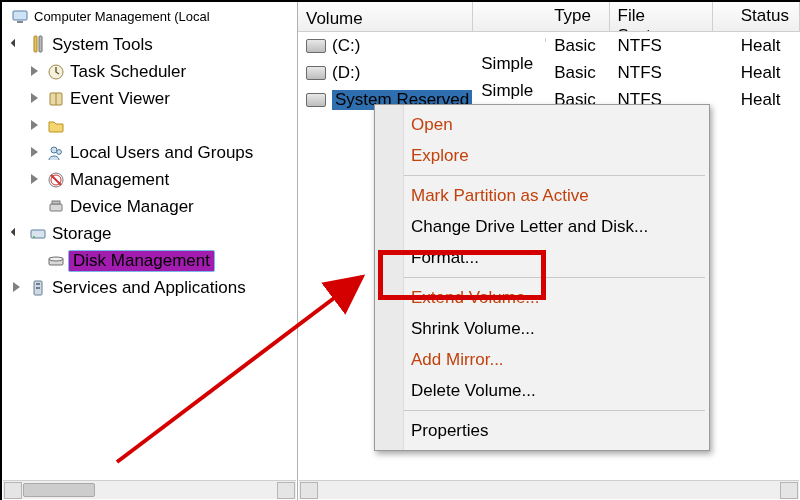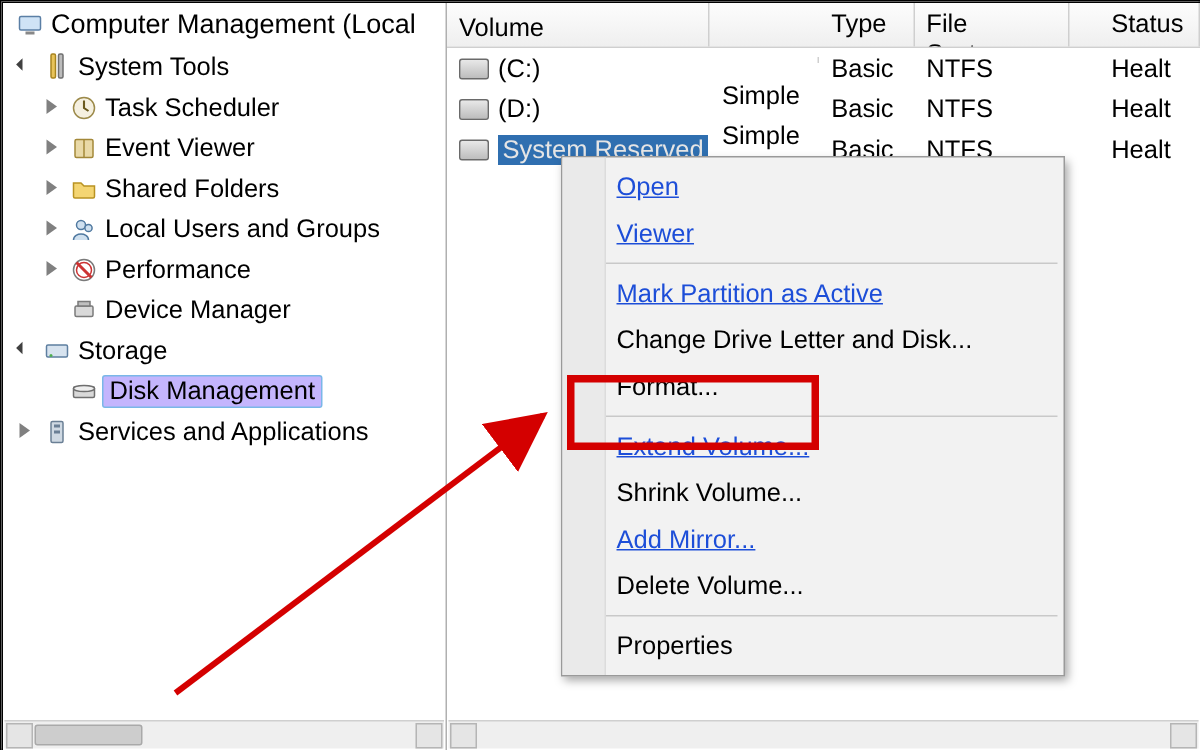--- a/index.html
+++ b/index.html
@@ -3,56 +3,56 @@
 <meta charset="utf-8">
 <style>
   html,body{margin:0;padding:0;width:800px;height:500px;overflow:hidden;
     font-family:"Segoe UI",Tahoma,sans-serif;font-size:17px;color:#000;
     background:#fff;border:1px solid #000;box-sizing:border-box;}
   .root{display:flex;width:100%;height:100%;position:relative;}
   
   .tree{flex:0 0 296px;border-right:1px solid #b0b0b0;box-sizing:border-box;
     padding-top:0;white-space:nowrap;overflow:hidden;}
   .tree .row{display:flex;align-items:center;height:27px;padding-left:4px;}
-  .tree .row.hdr{height:29px;font-size:18px;}
+  .tree .row.hdr{height:29px;font-size:13px;}
   .tree .exp{width:14px;height:14px;flex:0 0 14px;position:relative;}
   .tree .exp.open::before{content:"";position:absolute;left:2px;top:2px;
     border-left:6px solid #404040;border-top:6px solid transparent;
     transform:rotate(45deg);}
   .tree .exp.closed::before{content:"";position:absolute;left:3px;top:1px;
     width:0;height:0;border-left:7px solid #808080;
     border-top:5px solid transparent;border-bottom:5px solid transparent;}
   .tree .ind{display:inline-block;flex:0 0 auto;}
   .tree .ico{width:20px;height:20px;flex:0 0 20px;margin:0 4px;
     display:flex;align-items:center;justify-content:center;}
   .tree .lbl{padding-right:4px;}
-  .tree .sel{background:#c4b5fd;border:1px solid #7ab7e8;border-radius:2px;
+  .tree .sel{background:#a21caf;border:1px solid #7ab7e8;border-radius:2px;
     padding:0 4px;margin-left:-2px;}
   
   .list{flex:1 1 auto;display:flex;flex-direction:column;overflow:hidden;}
   .cols{display:flex;height:29px;border-bottom:1px solid #cfcfcf;
     background:linear-gradient(#fdfdfd,#efefef);}
   .cols .c{padding:4px 8px 0 8px;border-right:1px solid #cfcfcf;
     box-sizing:border-box;overflow:hidden;}
   .volrows{flex:1 1 auto;overflow:hidden;position:relative;}
   .volrows .r{display:flex;height:27px;align-items:center;}
   .volrows .r .c{padding:0 8px;box-sizing:border-box;overflow:hidden;
     white-space:nowrap;}
   .c.vol{width:184px;display:flex;align-items:center;}
   .c.lay{width:76px;margin-top:36px;} .c.typ{width:66px;} .c.fs{width:108px;} .c.st{width:70px;margin-left:20px;}
   .diskico{width:18px;height:12px;border:1px solid #6a6a6a;border-radius:2px;
     background:linear-gradient(#e8e8e8,#bdbdbd);margin-right:6px;flex:0 0 18px;}
-  .selVol{background:#2f6fb0;color:#e5e5e5;padding:0 3px;}
+  .selVol{background:#2f6fb0;color:#000000;padding:0 3px;}
   
   .menu{position:absolute;left:372px;top:102px;width:330px;
     background:#f2f2f2;border:1px solid #9a9a9a;
     box-shadow:2px 3px 6px rgba(0,0,0,.35);padding:4px 2px;z-index:5;}
   .menu .mi{height:31px;display:flex;align-items:center;padding-left:34px;
     font-size:17px;}
-  .menu .mi.dis{color:#1d4ed8;text-decoration:underline;}
+  .menu .mi.dis{color:#c2410c;}
   .menu .sep{height:1px;margin:4px 2px;background:#c9c9c9;}
   .menu .iconcol{position:absolute;left:0;top:0;bottom:0;width:28px;
     background:#eaeaea;border-right:1px solid #dcdcdc;}
   
   .redbox{position:absolute;left:376px;top:248px;width:158px;height:40px;
     border:5px solid #d40000;z-index:9;pointer-events:none;}
   .arrow{position:absolute;z-index:9;pointer-events:none;left:0;top:0;}
   
   .hscroll{position:absolute;left:1px;bottom:1px;width:293px;height:18px;
     background:#efefef;border-top:1px solid #cfcfcf;}
@@ -120,21 +120,20 @@
     </div>
 
     <div class="row">
       <span class="ind" style="width:22px"></span>
       <span class="exp closed"></span>
       <span class="ico">
         <svg width="18" height="18" viewBox="0 0 18 18">
             <path d="M2 5h5l2 2h7v7a1 1 0 0 1-1 1H3a1 1 0 0 1-1-1z" fill="#f4d572" stroke="#b99322"></path>
           </svg>
       </span>
-      <span class="lbl">Shared Folders</span>
     </div>
 
     <div class="row">
       <span class="ind" style="width:22px"></span>
       <span class="exp closed"></span>
       <span class="ico">
         <svg width="18" height="18" viewBox="0 0 18 18">
             <circle cx="7" cy="6" r="3" fill="#cfe0ef" stroke="#5079a0"></circle>
             <circle cx="12" cy="8" r="2.4" fill="#cfe0ef" stroke="#5079a0"></circle>
             <path d="M2 16c0-3 3-4 5-4s5 1 5 4" fill="#cfe0ef" stroke="#5079a0"></path>
@@ -146,21 +145,21 @@
     <div class="row">
       <span class="ind" style="width:22px"></span>
       <span class="exp closed"></span>
       <span class="ico">
         <svg width="18" height="18" viewBox="0 0 18 18">
             <circle cx="9" cy="9" r="7" fill="#fff" stroke="#7a7a7a"></circle>
             <circle cx="9" cy="9" r="5" fill="none" stroke="#c33"></circle>
             <path d="M4 4l10 10" stroke="#c33" stroke-width="2"></path>
           </svg>
       </span>
-      <span class="lbl">Performance</span>
+      <span class="lbl">Management</span>
     </div>
 
     <div class="row">
       <span class="ind" style="width:22px"></span>
       <span class="ind" style="width:14px"></span>
       <span class="ico">
         <svg width="18" height="18" viewBox="0 0 18 18">
             <rect x="3" y="6" width="12" height="7" rx="1" fill="#d9d9d9" stroke="#7a7a7a"></rect>
             <rect x="5" y="3" width="8" height="3" fill="#bfbfbf" stroke="#7a7a7a"></rect>
           </svg>
@@ -244,21 +243,21 @@
         <div class="c typ">Basic</div>
         <div class="c fs">NTFS</div>
         <div class="c st">Healt</div>
       </div>
     </div>
   </div>
 
   <div class="menu">
     <div class="iconcol"></div>
     <div class="mi dis">Open</div>
-    <div class="mi dis">Viewer</div>
+    <div class="mi dis">Explore</div>
     <div class="sep"></div>
     <div class="mi dis">Mark Partition as Active</div>
     <div class="mi">Change Drive Letter and Disk...</div>
     <div class="mi">Format...</div>
     <div class="sep"></div>
     <div class="mi dis">Extend Volume...</div>
     <div class="mi">Shrink Volume...</div>
     <div class="mi dis">Add Mirror...</div>
     <div class="mi">Delete Volume...</div>
     <div class="sep"></div>

